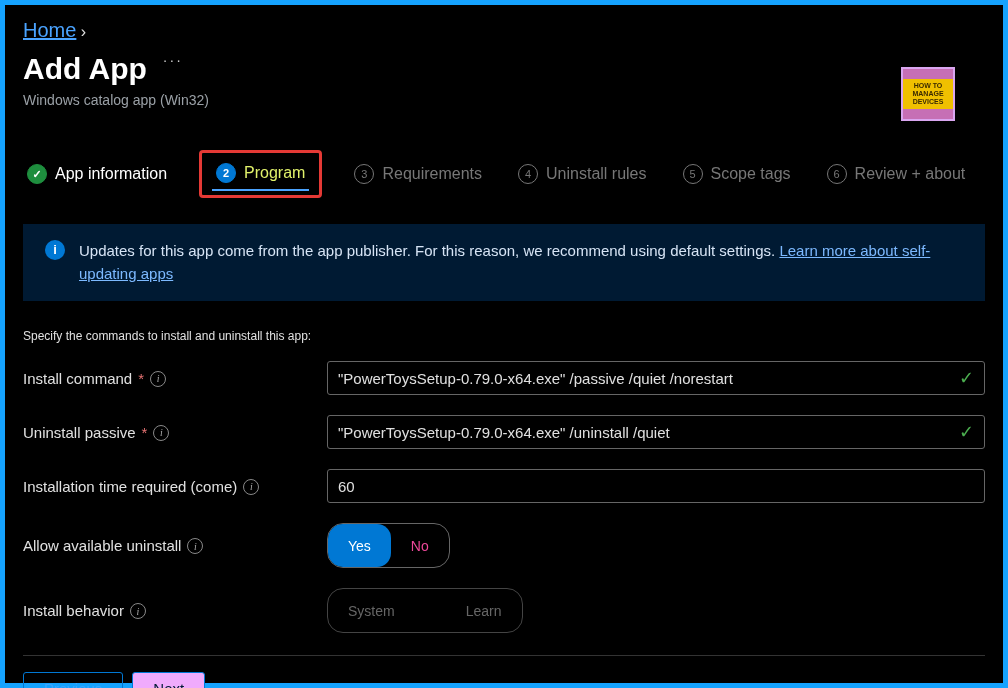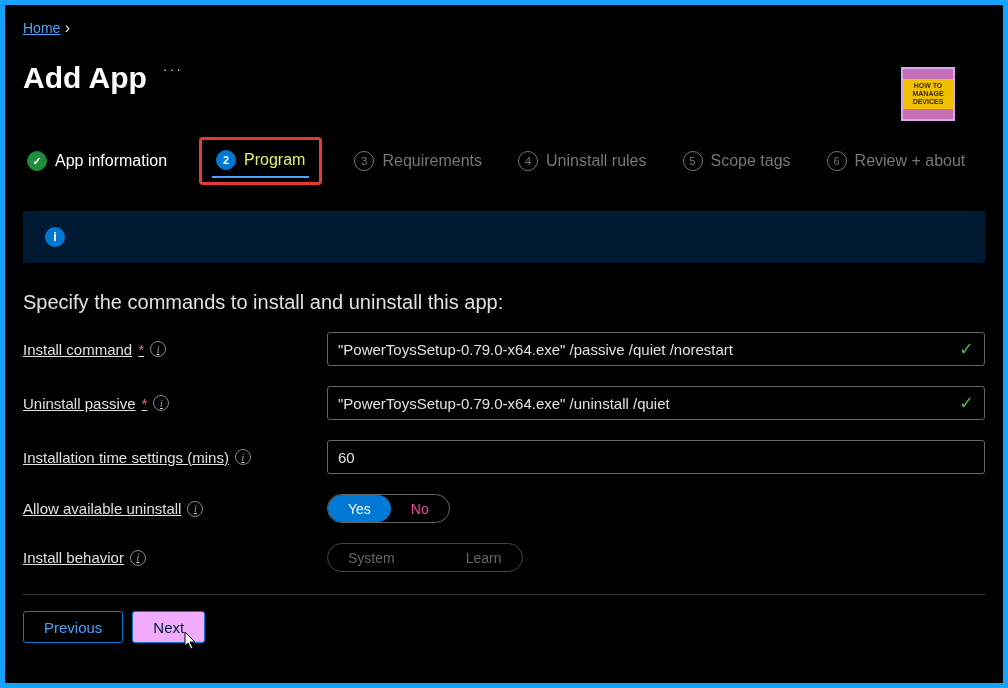--- a/index.html
+++ b/index.html
@@ -13,25 +13,25 @@
   }
   .app {
     background: #000;
     width: 100%;
     height: 100%;
     padding: 14px 18px;
     position: relative;
     color: #e0e0e0;
   }
   .breadcrumb {
-    font-size: 14px;
+    font-size: 20px;
     color: #4aa3ff;
     text-decoration: underline;
   }
-  .title-row { display: flex; align-items: flex-start; gap: 16px; margin-top: 24px; }
+  .title-row { display: flex; align-items: flex-start; gap: 16px; margin-top: 10px; }
   h1 { font-size: 30px; color: #fff; font-weight: 600; }
   .more { color: #ccc; letter-spacing: 2px; font-size: 14px; cursor: pointer; }
   .subtitle { color: #9aa0a6; font-size: 14px; margin-top: 6px; }
   .logo {
     position: absolute; right: 48px; top: 62px;
     width: 54px; height: 54px;
     background: linear-gradient(#c66fb5,#c66fb5);
     border: 2px solid #d9a6f0;
     display: flex; align-items: center; justify-content: center;
     font-size: 7px; line-height: 8px; font-weight: 700;
@@ -69,38 +69,38 @@
     font-size: 15px; color: #d6e4f5;
     line-height: 1.5;
   }
   .info-ico {
     width: 20px; height: 20px; border-radius: 50%;
     background: #0078d4; color: #fff; font-weight: 700;
     display: inline-flex; align-items: center; justify-content: center;
     font-size: 13px; flex-shrink: 0;
   }
   .info-banner a { color: #7cb9ff; text-decoration: underline; }
-  .section-text { margin-top: 28px; font-size: 20px; color: #e0e0e0; }
+  .section-text { margin-top: 28px; font-size: 12px; color: #e0e0e0; }
   .fields { margin-top: 18px; }
   .row { display: flex; align-items: center; margin-bottom: 20px; }
-  .label { width: 304px; font-size: 15px; color: #e0e0e0; display: flex; align-items: center; gap: 6px; text-decoration: underline; }
+  .label { width: 304px; font-size: 15px; color: #e0e0e0; display: flex; align-items: flex-end; gap: 6px; }
   .required { color: #e57373; }
   .hint { width: 16px; height: 16px; border: 1px solid #888; border-radius: 50%; display: inline-flex; align-items: center; justify-content: center; font-size: 10px; color: #aaa; font-family: Georgia, serif; font-style: italic; }
   .input {
     flex: 1; background: #000; border: 1px solid #666;
     border-radius: 3px; height: 34px; padding: 0 10px;
     color: #e0e0e0; font-size: 15px;
     display: flex; align-items: center; justify-content: space-between;
   }
   .input.valid::after {
     content: "✓"; color: #4caf50; font-size: 18px; font-weight: 500;
   }
   .toggle {
     display: inline-flex; border: 1px solid #666; border-radius: 16px;
-    overflow: hidden; height: 29px;
+    overflow: hidden; height: 45px;
   }
   .toggle span {
     padding: 0 20px; font-size: 14px; display: inline-flex; align-items: center;
     color: #ec4899; cursor: pointer;
   }
   .toggle span.on { background: #0078d4; color: #fff; border-radius: 14px; }
   .toggle.disabled span { color: #666; cursor: default; }
   .toggle.disabled { border-color: #444; gap: 31px; }
   .footer {
     border-top: 1px solid #333;
@@ -125,20 +125,21 @@
 
   <div>
     <a href="#" class="breadcrumb">Home</a>
     <span class="chev">›</span>
   </div>
 
   <div class="title-row">
     <h1>Add App</h1>
     <span class="more">···</span>
   </div>
+  <div class="subtitle">Windows catalog app (Win32)</div>
 
   <div class="logo">
     <div class="inner">HOW TO MANAGE DEVICES</div>
   </div>
 
   <div class="steps">
     <div class="step done">
       <span class="num">✓</span>
       <span>App information</span>
     </div>
@@ -161,20 +162,24 @@
       <span>Scope tags</span>
     </div>
     <div class="step">
       <span class="num">6</span>
       <span>Review + about</span>
     </div>
   </div>
 
   <div class="info-banner">
     <span class="info-ico">i</span>
+    <div>
+      <span>Updates for this app come from the app publisher. For this reason, we recommend using default settings. </span>
+      <a href="#">Learn more about self-updating apps</a>
+    </div>
   </div>
 
   <div class="section-text">Specify the commands to install and uninstall this app:</div>
 
   <div class="fields">
     <div class="row">
       <div class="label">
         <span>Install command</span>
         <span class="required">*</span>
         <span class="hint">i</span>
@@ -190,21 +195,21 @@
         <span class="required">*</span>
         <span class="hint">i</span>
       </div>
       <div class="input valid">
         <span>"PowerToysSetup-0.79.0-x64.exe" /uninstall /quiet</span>
       </div>
     </div>
 
     <div class="row">
       <div class="label">
-        <span>Installation time settings (mins)</span>
+        <span>Installation time required (come)</span>
         <span class="hint">i</span>
       </div>
       <div class="input">
         <span>60</span>
       </div>
     </div>
 
     <div class="row">
       <div class="label">
         <span>Allow available uninstall</span>

